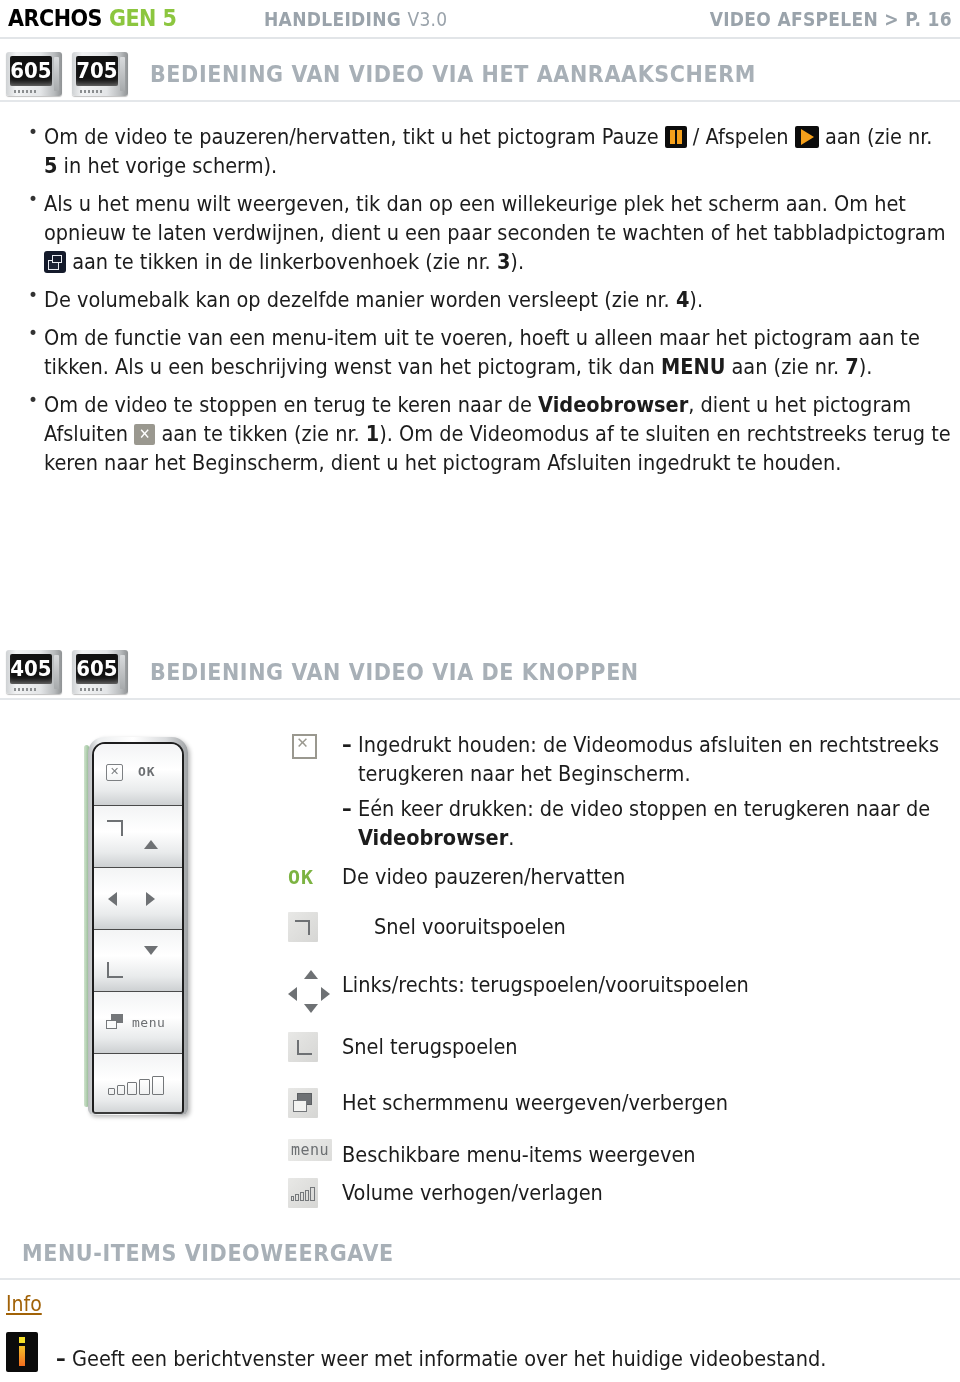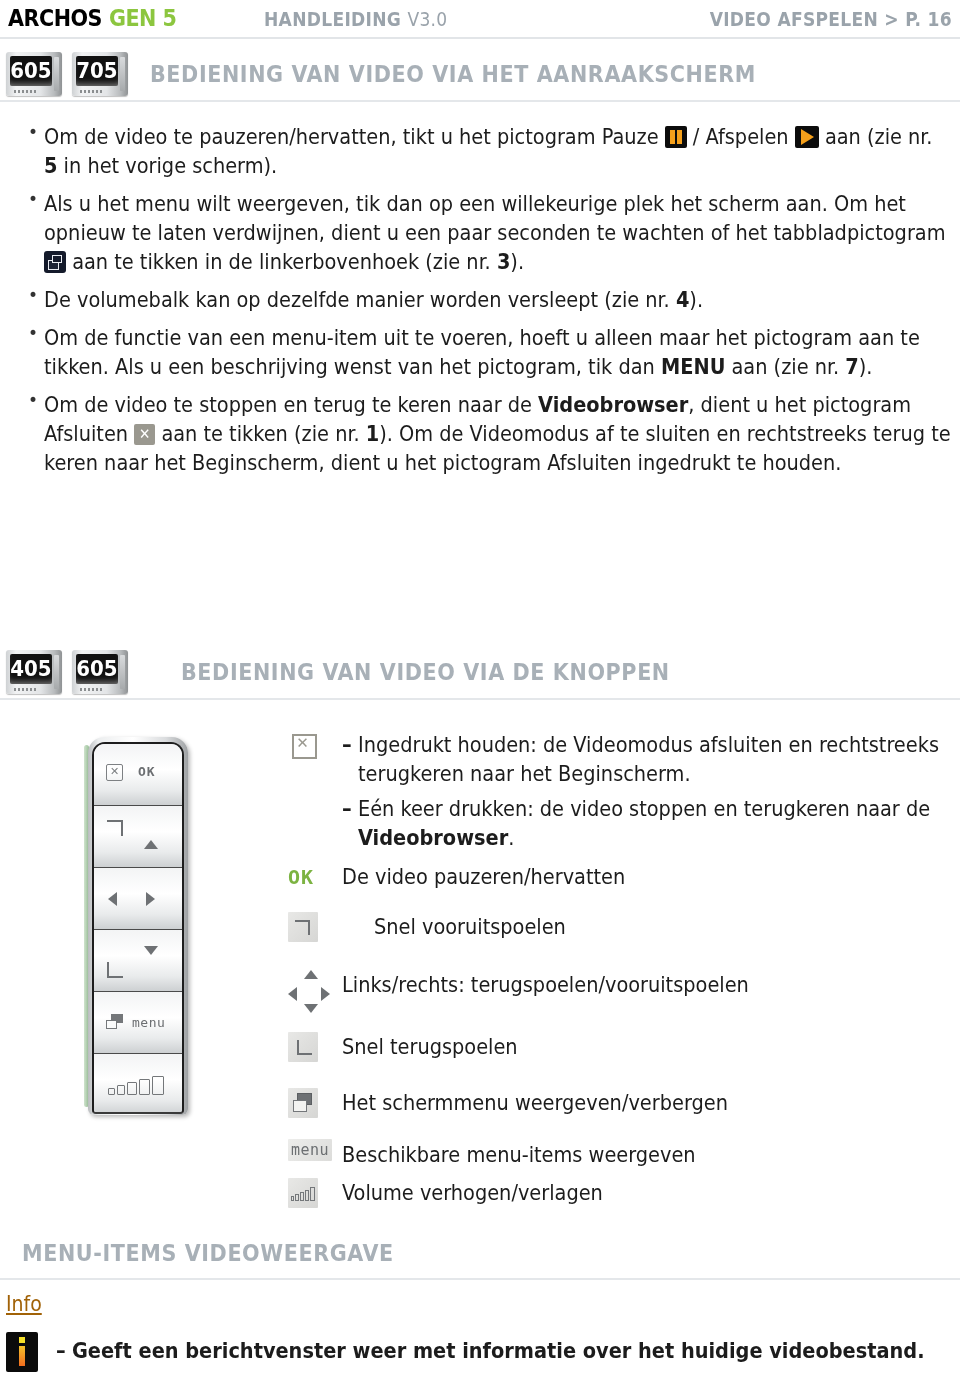--- a/index.html
+++ b/index.html
@@ -193,21 +193,21 @@
       <p>De volumebalk kan op dezelfde manier worden versleept (zie nr. <span class="num">4</span>).</p>
     </div>
     <div class="bullet">
       <p>Om de functie van een menu-item uit te voeren, hoeft u alleen maar het pictogram aan te tikken. Als u een beschrijving wenst van het pictogram, tik dan <b>MENU</b> aan (zie nr. <span class="num">7</span>).</p>
     </div>
     <div class="bullet">
       <p>Om de video te stoppen en terug te keren naar de <b>Videobrowser</b>, dient u het pictogram Afsluiten <span class="ic ic-x"></span> aan te tikken (zie nr. <span class="num">1</span>). Om de Videomodus af te sluiten en rechtstreeks terug te keren naar het Beginscherm, dient u het pictogram Afsluiten ingedrukt te houden.</p>
     </div>
   </div>
 
-<div class="section" style="top:650px;gap:31px;">
+<div class="section" style="top:650px;">
   <div class="badges">
     <div class="badge">
       <div class="scr">405</div>
       <div class="dots"></div>
       <div class="side"></div>
     </div>
     <div class="badge">
       <div class="scr">605</div>
       <div class="dots"></div>
       <div class="side"></div>
@@ -354,16 +354,16 @@
 </div>
 <div class="sec-rule" style="top:1278px;"></div>
 
 <div class="sub-label" style="left:6px;top:1292px;">Info</div>
 
 <div style="position:absolute;left:6px;top:1332px;display:flex;align-items:flex-start;">
   <div class="info-ic">
     <div class="dot"></div>
     <div class="stem"></div>
   </div>
-  <div class="ltext" style="margin-left:18px;margin-top:4px;white-space:nowrap;font-weight:bold;">
+  <div class="ltext" style="margin-left:18px;margin-top:12px;white-space:nowrap;">
     <span class="dash">Geeft een berichtvenster weer met informatie over het huidige videobestand.</span>
   </div>
 </div>
 
 </body></html>

